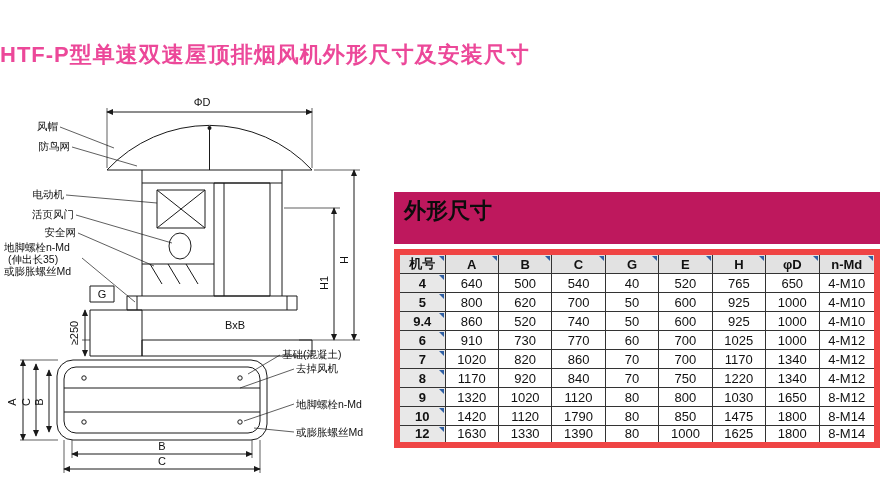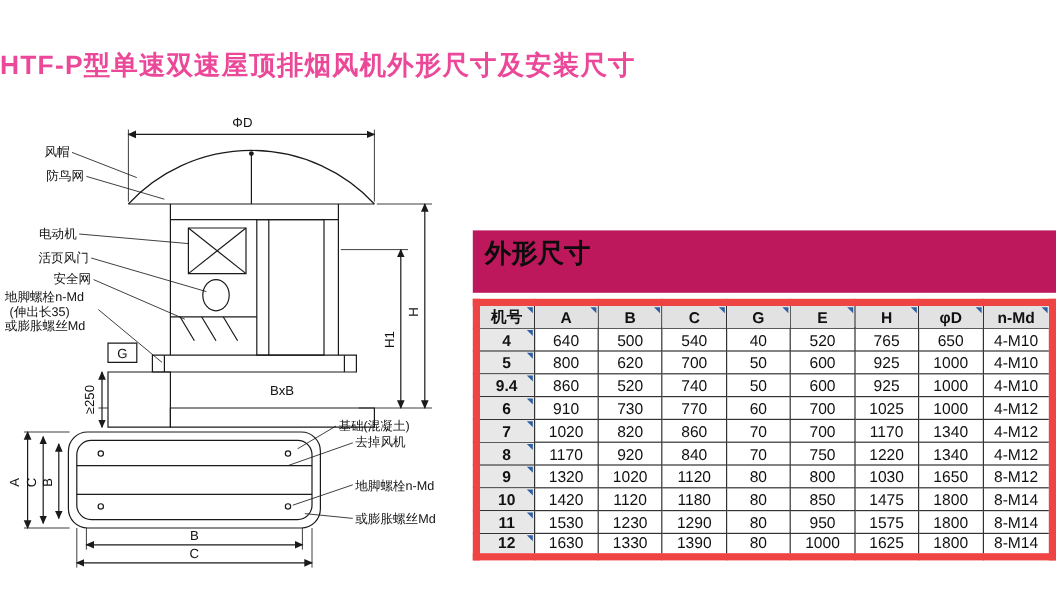--- a/index.html
+++ b/index.html
@@ -305,35 +305,24 @@
             <td>80</td>
             <td>800</td>
             <td>1030</td>
             <td>1650</td>
             <td>8-M12</td>
           </tr>
           <tr>
             <td class="mach">10</td>
             <td>1420</td>
             <td>1120</td>
-            <td>1180</td>
+            <td>1790</td>
             <td>80</td>
             <td>850</td>
             <td>1475</td>
-            <td>1800</td>
-            <td>8-M14</td>
-          </tr>
-          <tr>
-            <td class="mach">11</td>
-            <td>1530</td>
-            <td>1230</td>
-            <td>1290</td>
-            <td>80</td>
-            <td>950</td>
-            <td>1575</td>
             <td>1800</td>
             <td>8-M14</td>
           </tr>
           <tr>
             <td class="mach">12</td>
             <td>1630</td>
             <td>1330</td>
             <td>1390</td>
             <td>80</td>
             <td>1000</td>

